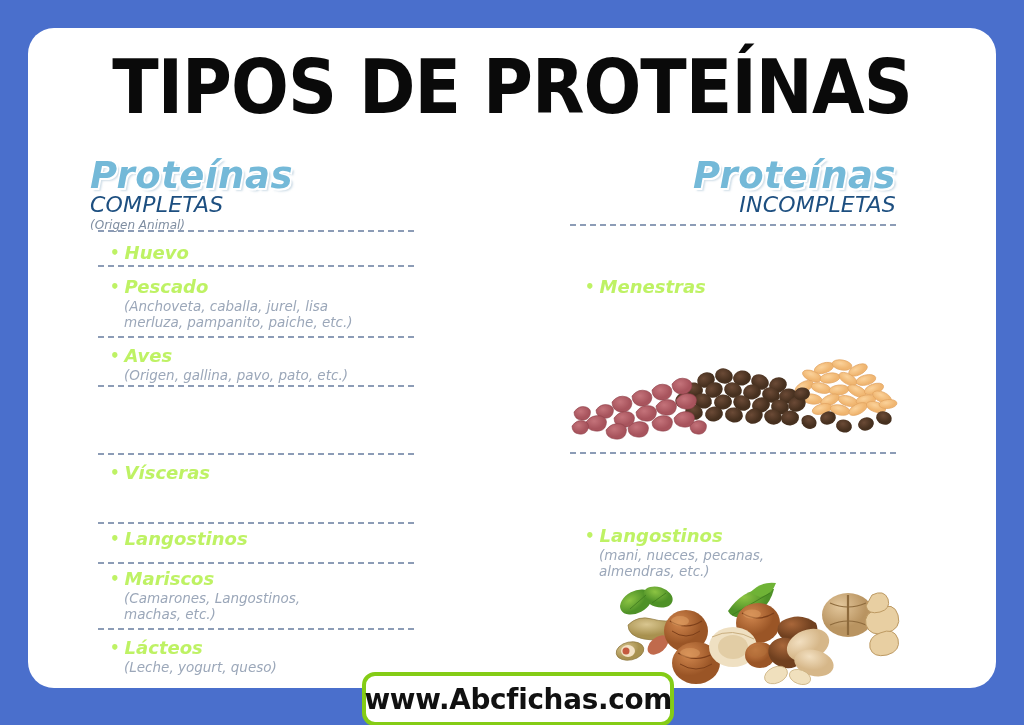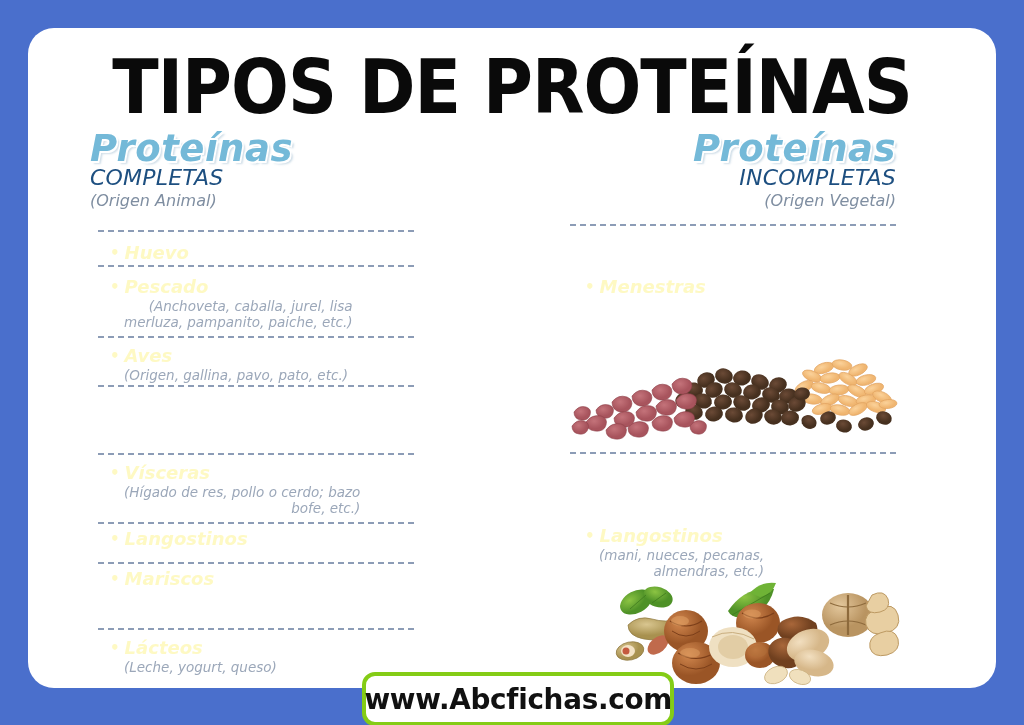--- a/index.html
+++ b/index.html
@@ -23,21 +23,21 @@
     font-family:"DejaVu Sans", sans-serif;
     font-weight:bold;
     font-size:74px;
     letter-spacing:-1px;
     color:#0a0a0a;
     transform:scaleX(0.92);
     white-space:nowrap;
   }
 
   
-  .colhead{position:absolute;}
+  .colhead{position:absolute;margin-top:27px;}
   .colhead.left{left:90px;top:130px;text-align:left;}
   .colhead.right{right:128px;top:130px;text-align:right;}
 
   .script{
     font-family:"DejaVu Sans", sans-serif;
     font-style:italic;font-weight:bold;
     font-size:37px;
     color:#74b9d8;
     letter-spacing:0.5px;
     line-height:1.0;
@@ -49,53 +49,52 @@
     font-family:"DejaVu Sans", sans-serif;
     font-style:italic;font-weight:normal;
     font-size:22px;
     color:#1d4f80;
     letter-spacing:0.2px;
     margin-top:-2px;
   }
   .sub2{
     font-family:"DejaVu Sans", sans-serif;
     font-style:italic;
-    font-size:16px;
+    font-size:12px;
     color:#7f8ea1;
     margin-top:1px;
   }
 
   
   .rule{
     position:absolute;height:0;
     border-top:2px dashed #8c9cb6;
   }
   .rule.left{left:98px;width:316px;}
   .rule.right{left:570px;width:326px;}
 
   
   .item{position:absolute;}
   .item .name{
     font-family:"DejaVu Sans", sans-serif;
     font-style:italic;font-weight:bold;
     font-size:18px;
-    color:#fef9c3;
+    color:#bef264;
     white-space:nowrap;
   }
   .item .name .dot{margin-right:5px;font-size:15px;vertical-align:1px;}
   .item .desc{
     font-family:"DejaVu Sans", sans-serif;
     font-style:italic;
     font-size:13.5px;
     line-height:1.22;
     color:#9ba7b9;
     padding-left:14px;
     margin-top:1px;
     white-space:pre-line;
-    text-align:right;
   }
 
   
   .art{position:absolute;}
 
   
   .logo{
     position:absolute;left:362px;top:672px;
     width:304px;height:46px;
     background:#ffffff;
@@ -122,21 +121,20 @@
 
   <div class="colhead left">
     <div class="script">Proteínas</div>
     <div class="sub1">COMPLETAS</div>
     <div class="sub2">(Origen Animal)</div>
   </div>
 
   <div class="colhead right">
     <div class="script">Proteínas</div>
     <div class="sub1">INCOMPLETAS</div>
-    <div class="sub2">(Origen Vegetal)</div>
   </div>
 
   <div class="rule left" style="top:230px"></div>
   <div class="rule left" style="top:265px"></div>
   <div class="rule left" style="top:336px"></div>
   <div class="rule left" style="top:385px"></div>
   <div class="rule left" style="top:453px"></div>
   <div class="rule left" style="top:522px"></div>
   <div class="rule left" style="top:562px"></div>
   <div class="rule left" style="top:628px"></div>
@@ -155,30 +153,30 @@
   </div>
 
   <div class="item" style="left:110px;top:345px">
     <div class="name"><span class="dot">•</span><span>Aves</span></div>
     <div class="desc">(Origen, gallina, pavo, pato, etc.)</div>
   </div>
 
 
   <div class="item" style="left:110px;top:462px">
     <div class="name"><span class="dot">•</span><span>Vísceras</span></div>
-    <div class="desc">(Hígado de res, pollo o cerdo; bazo
-bofe, etc.)</div>
   </div>
 
   <div class="item" style="left:110px;top:528px">
     <div class="name"><span class="dot">•</span><span>Langostinos</span></div>
   </div>
 
   <div class="item" style="left:110px;top:568px">
     <div class="name"><span class="dot">•</span><span>Mariscos</span></div>
+    <div class="desc">(Camarones, Langostinos,
+ machas, etc.)</div>
   </div>
 
   <div class="item" style="left:110px;top:637px">
     <div class="name"><span class="dot">•</span><span>Lácteos</span></div>
     <div class="desc">(Leche, yogurt, queso)</div>
   </div>
 
   <div class="item" style="left:585px;top:276px">
     <div class="name"><span class="dot">•</span><span>Menestras</span></div>
   </div>

